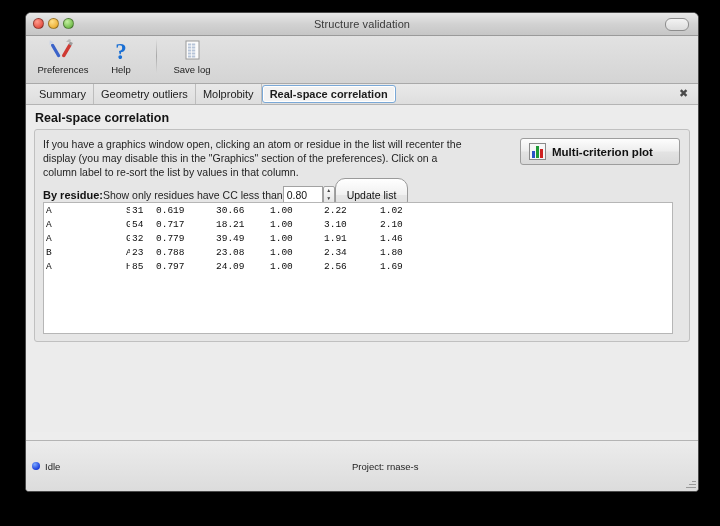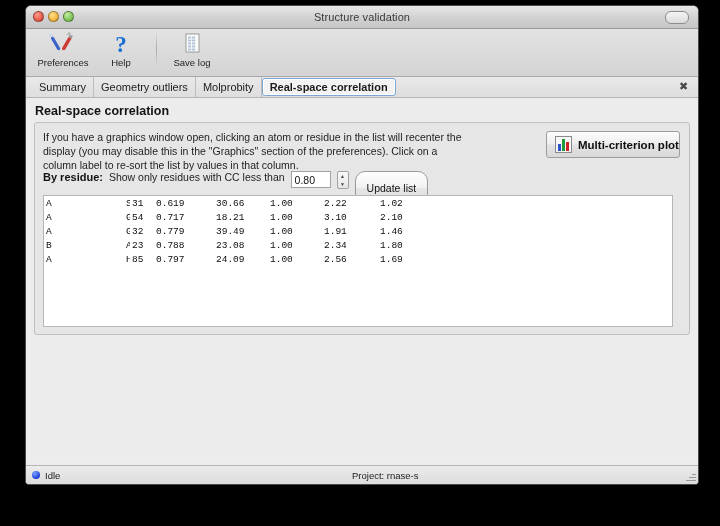--- a/index.html
+++ b/index.html
@@ -8,21 +8,21 @@
     width: 720px;
     height: 526px;
     background: #000000;
     overflow: hidden;
     font-family: "Liberation Sans", sans-serif;
   }
 
   #window {
     position: absolute;
     left: 25px;
-    top: 5px;
+    top: 12px;
     width: 672px;
     height: 478px;
     background: #ededed;
     border: 1px solid #4a4a4a;
     border-radius: 6px 6px 4px 4px;
     box-shadow: 0 3px 10px rgba(0,0,0,0.55);
     overflow: hidden;
     display: flex;
     flex-direction: column;
   }
@@ -155,21 +155,21 @@
   #help-text {
     font-size: 10.5px;
     color: #1e1e1e;
     line-height: 1.32;
     width: 420px;
   }
 
   #mcp-button {
     position: absolute;
     right: 9px; top: 8px;
-    width: 134px; height: 27px;
+    width: 160px; height: 27px;
     border: 1px solid #9d9d9d;
     border-radius: 3px;
     background: linear-gradient(to bottom, #fdfdfd 0%, #ededed 48%, #e3e3e3 52%, #d9d9d9 100%);
     display: flex; align-items: center; gap: 6px;
     padding-left: 8px;
     box-sizing: border-box;
     cursor: default;
   }
   #mcp-button .lbl { font-size: 11.5px; font-weight: bold; color: #111; }
 
@@ -184,21 +184,21 @@
   }
   .barchart-icon i { display: block; width: 3px; }
   .barchart-icon i.b1 { height: 7px;  background: #2b52c8; }
   .barchart-icon i.b2 { height: 12px; background: #1f9a36; }
   .barchart-icon i.b3 { height: 9px;  background: #cf2222; }
 
   
   #filter-row {
     position: absolute;
     left: 8px; top: 48px;
-    display: flex; gap: 6px;
+    display: flex; align-items: center; 
   }
   #by-residue-label { font-size: 11px; font-weight: bold; color: #111; }
   #filter-desc { font-size: 10.5px; color: #1e1e1e; }
   #cc-input {
     width: 40px; height: 17px;
     border: 1px solid #a2a2a2;
     background: #ffffff;
     font-family: "Liberation Sans", sans-serif;
     font-size: 10.5px;
     color: #111;
@@ -271,21 +271,21 @@
   .td.resname { padding-left: 24px; }
   .td.resnum  { padding-left: 2px; }
 
   
   #statusbar {
     flex: 0 0 18px;
     height: 18px;
     background: linear-gradient(to bottom, #ececec, #dcdcdc);
     border-top: 1px solid #b4b4b4;
     display: flex; align-items: center;
-    padding: 0 6px;
+    padding: 16px 6px;
     position: relative;
     margin-top: 8px;
   }
   #status-dot {
     width: 8px; height: 8px; border-radius: 50%;
     background: radial-gradient(circle at 35% 30%, #7aa8ff, #1a3ddb 70%, #13299a);
     margin-right: 5px;
   }
   #status-text { font-size: 9.5px; color: #222; }
   #project-text {
@@ -396,21 +396,21 @@
         <span class="barchart-icon">
           <i class="b1"></i>
             <i class="b2"></i>
             <i class="b3"></i>
         </span>
         <span class="lbl">Multi-criterion plot</span>
       </div>
 
       <div id="filter-row">
         <span id="by-residue-label">By residue:</span>
-        <span id="filter-desc">Show only residues with CC less than</span>
+        <span id="filter-desc">Show only residues have CC less than</span>
         <input id="cc-input" type="text" value="0.80" style="">
         <div id="cc-stepper">
           <span>▲</span>
           <span>▼</span>
         </div>
         <div id="update-btn">
           <span>Update list</span>
         </div>
       </div>
 

